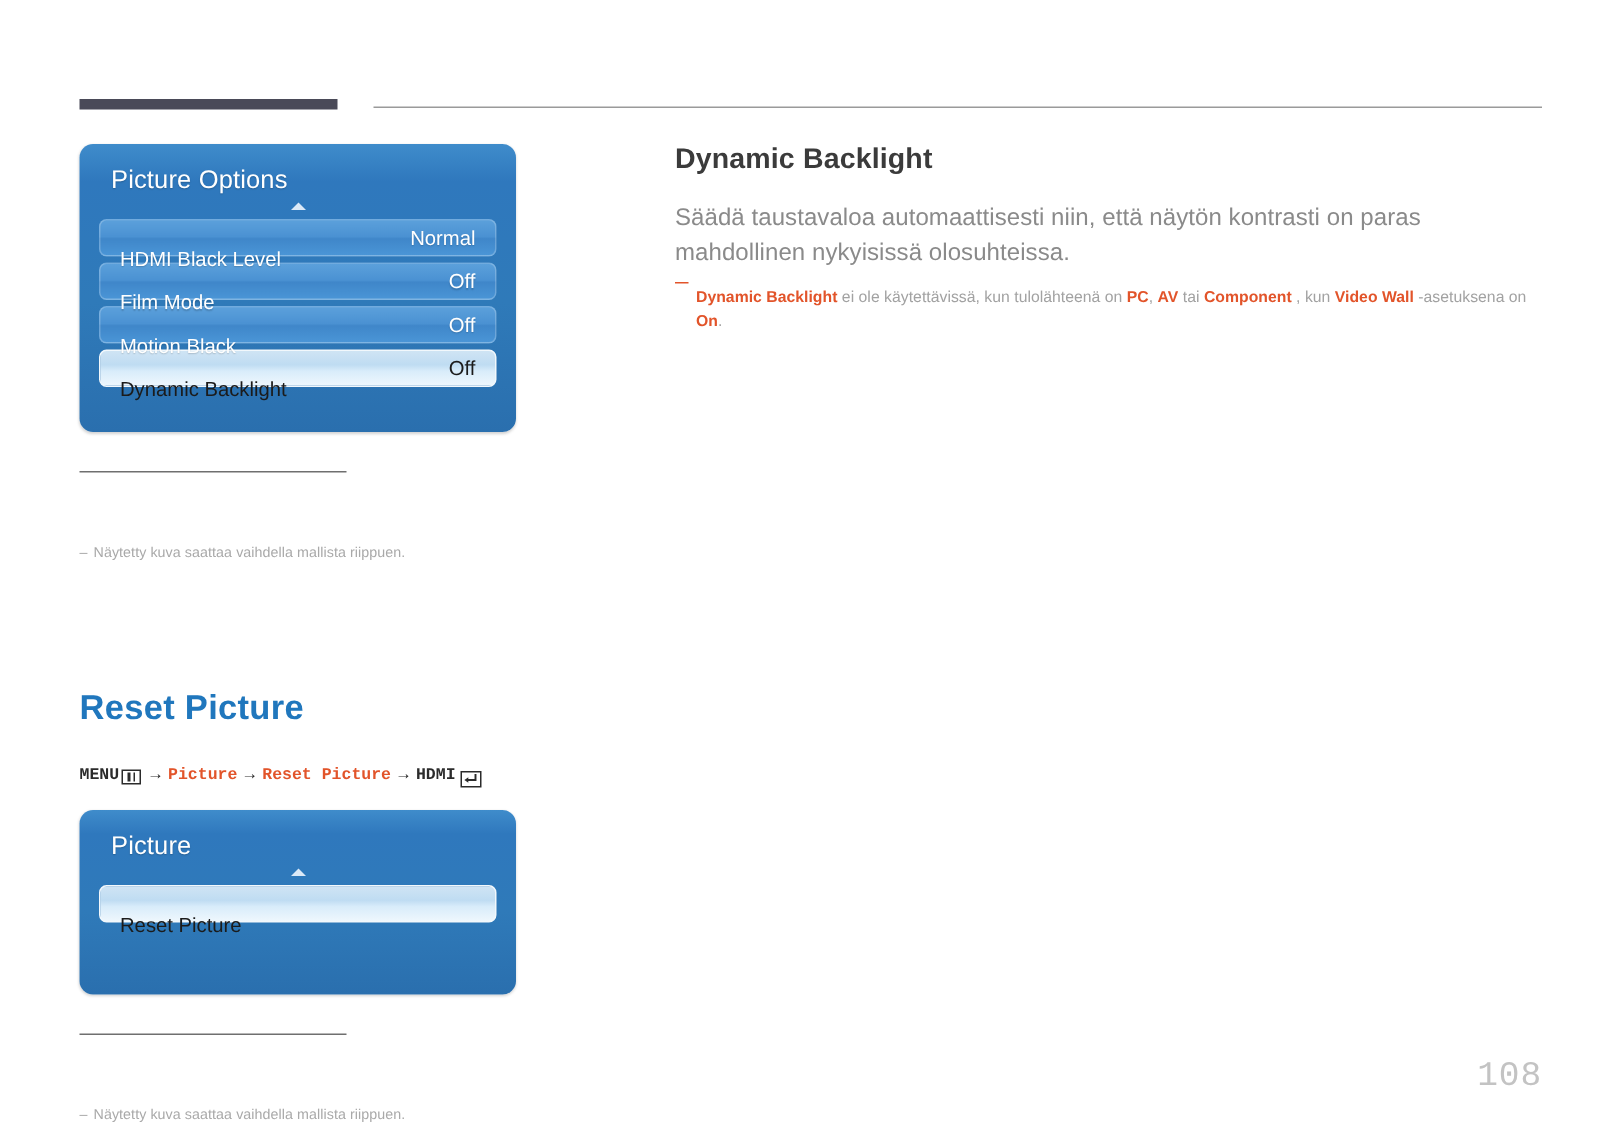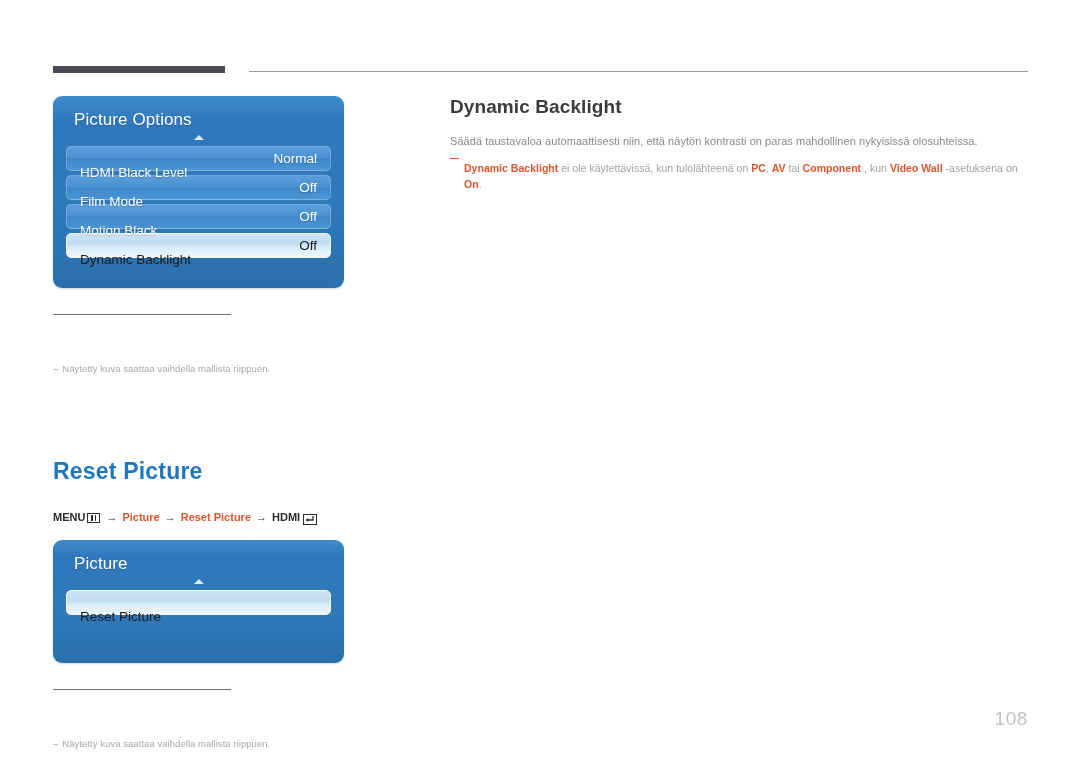--- a/index.html
+++ b/index.html
@@ -142,21 +142,21 @@
 
   
   h1.section-title {
     font-size: 19px;
     font-weight: bold;
     color: #3b3b3b;
     margin: 0 0 16px 0;
     letter-spacing: 0.1px;
   }
   p.body-text {
-    font-size: 11px;
+    font-size: 16px;
     color: #8a8a8a;
     margin: 0 0 11px 0;
     line-height: 1.45;
     letter-spacing: 0.05px;
   }
   ul.opt-list {
     list-style: none;
     margin: 0 0 10px 0;
     padding: 0 0 0 13px;
   }
@@ -209,20 +209,21 @@
     letter-spacing: 0.2px;
   }
   .breadcrumb {
     font-size: 11px;
     font-weight: bold;
     color: #2b2b2b;
     margin-bottom: 17px;
     display: flex;
     align-items: center;
     white-space: nowrap;
+    font-family: Liberation Mono, monospace;
   }
   .breadcrumb .crumb-orange { color: #e2542a; }
   .breadcrumb .arrow {
     margin: 0 5px;
     color: #2b2b2b;
     font-weight: normal;
   }
   .icon-menu {
     display: inline-block;
     width: 13px;
@@ -257,23 +258,24 @@
   }
   .icon-enter svg { display: block; }
 
   .section-2-right { margin-top: 235px; }
 
   
   .page-number {
     position: absolute;
     right: 52px;
     bottom: 33px;
-    font-size: 19px;
+    font-size: 23px;
     color: #c3c3c3;
     letter-spacing: 0.6px;
+    font-family: Liberation Mono, monospace;
   }
 </style>
 </head>
 <body>
 
 <div class="page">
 
   <div class="header-rules">
     <div class="rule-thick"></div>
     <div class="rule-thin"></div>

